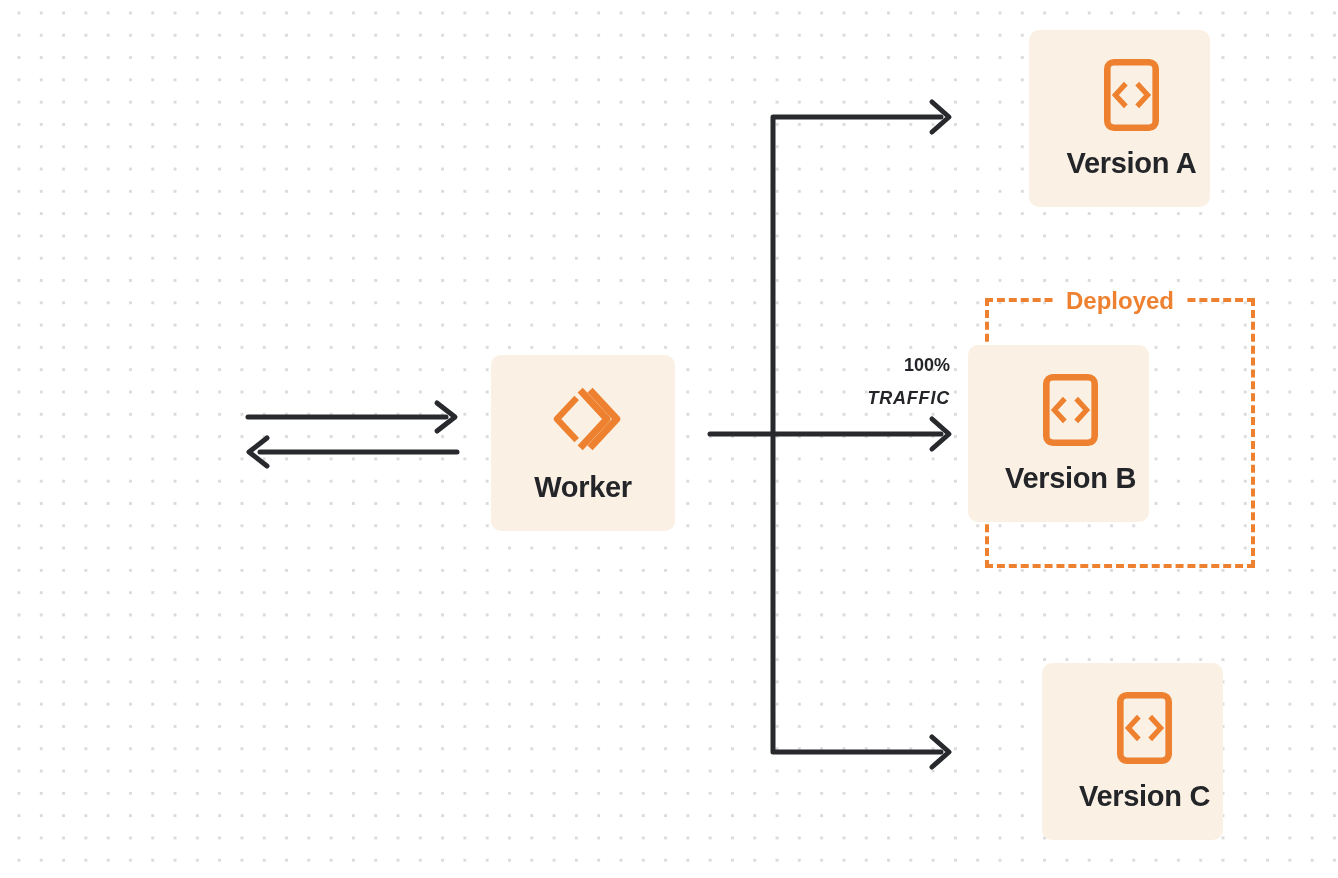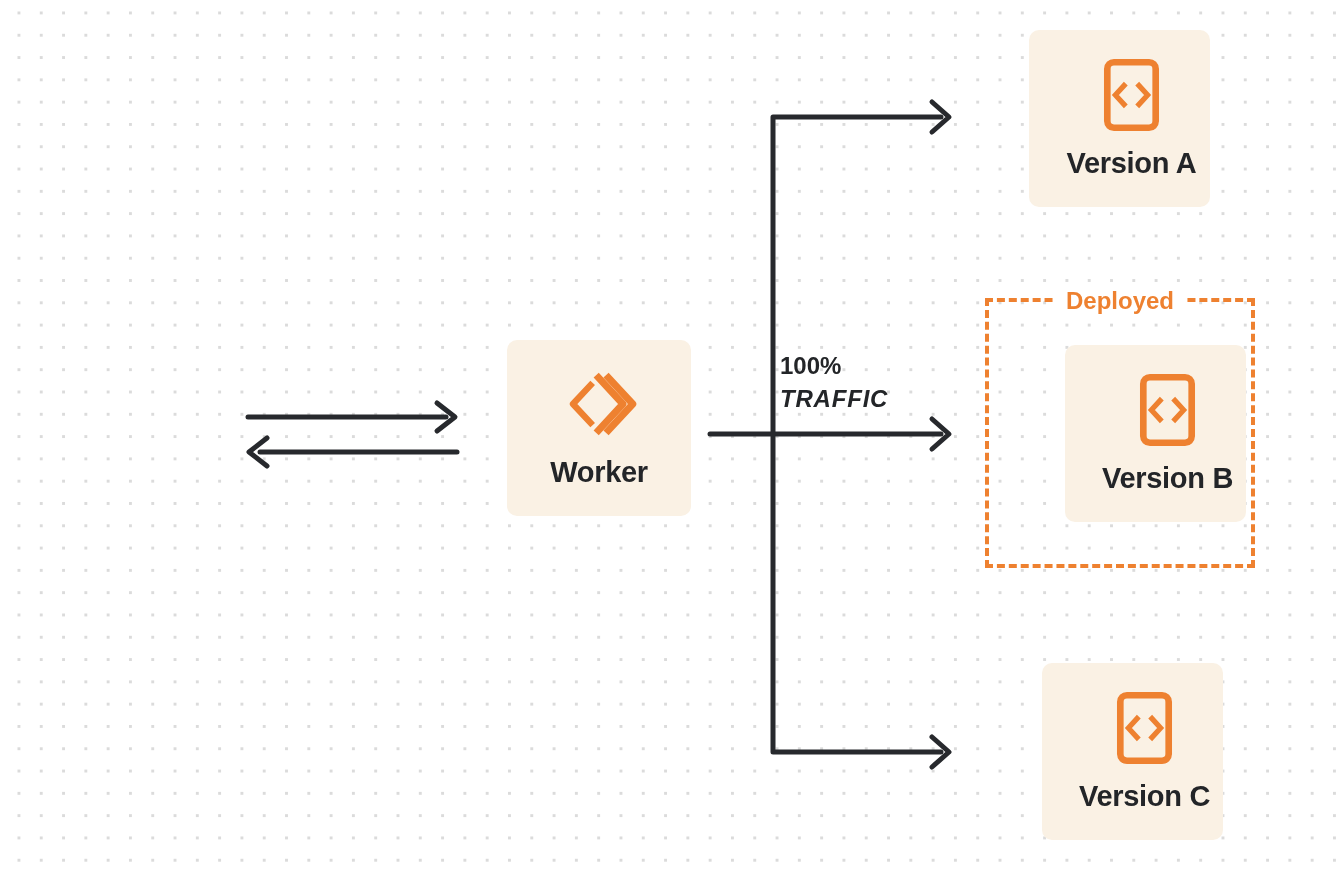--- a/index.html
+++ b/index.html
@@ -49,33 +49,32 @@
     font-weight:700;
     color:var(--text-dark);
     letter-spacing:-0.3px;
     white-space:nowrap;
   }
   .node-client{
     left:30px;top:344px;width:182px;height:181px;
     background:var(--box-gray);
   }
   .node-worker{
-    left:491px;top:340px;width:184px;height:176px;
+    left:491px;top:355px;width:184px;height:176px;
     background:var(--box-cream);
     gap:16px;
-    margin-left:16px;
   }
   .node-version{
     width:181px;height:177px;
     background:var(--box-cream);
     gap:15px;
     padding-left:24px;
   }
   .node-version-a{left:1029px;top:30px;}
-  .node-version-b{left:1065px;top:345px;}
+  .node-version-b{left:968px;top:345px;}
   .node-version-c{left:1029px;top:663px;margin-left:13px;}
   .workers-logo{width:76px;height:72px;}
   .workers-logo path{
     stroke:var(--accent-orange);
     fill:none;
     stroke-linecap:butt;
     stroke-linejoin:round;
   }
   .doc-icon{width:57px;height:74px;}
   .doc-icon rect{
@@ -104,24 +103,24 @@
     font-size:24px;
     font-weight:700;
     line-height:34px;
     color:var(--accent-orange);
     white-space:nowrap;
     text-align:center;
   }
   .traffic-label{
     position:absolute;
     left:780px;top:349px;width:170px;
-    text-align:left;
+    text-align:right;
     color:var(--text-dark);
     font-weight:700;
-    font-size:24px;
+    font-size:18px;
     line-height:33px;
   }
   .traffic-label .line2{
     letter-spacing:0.8px;
     font-style:italic;
   }
 </style>
 </head>
 <body>
 

